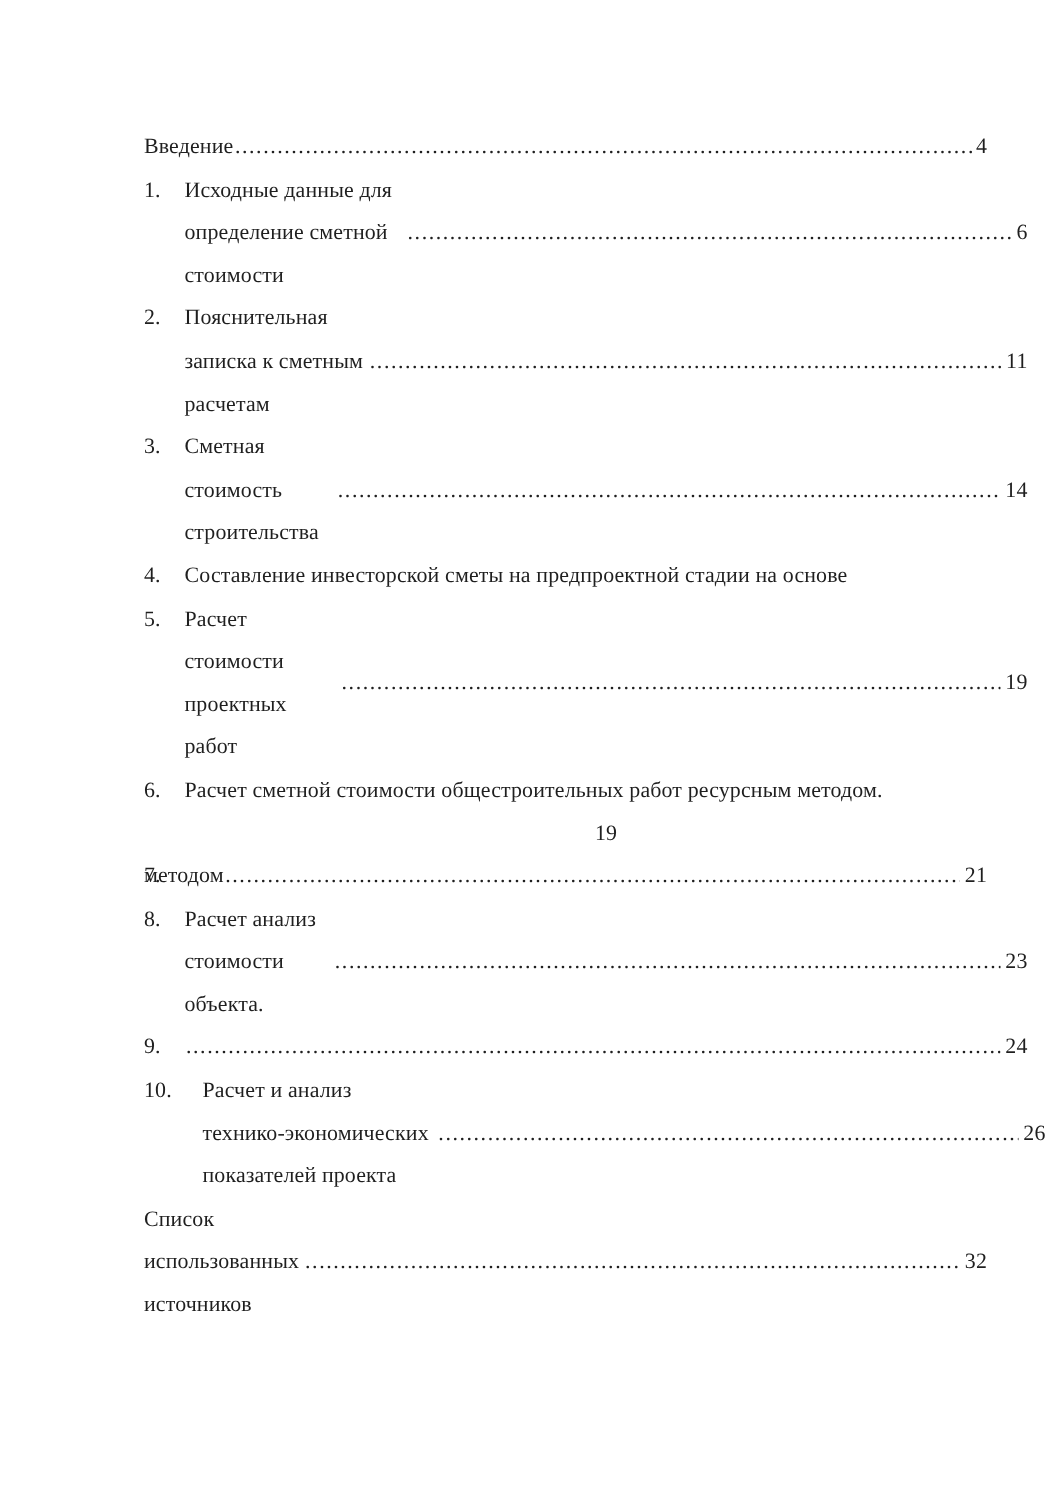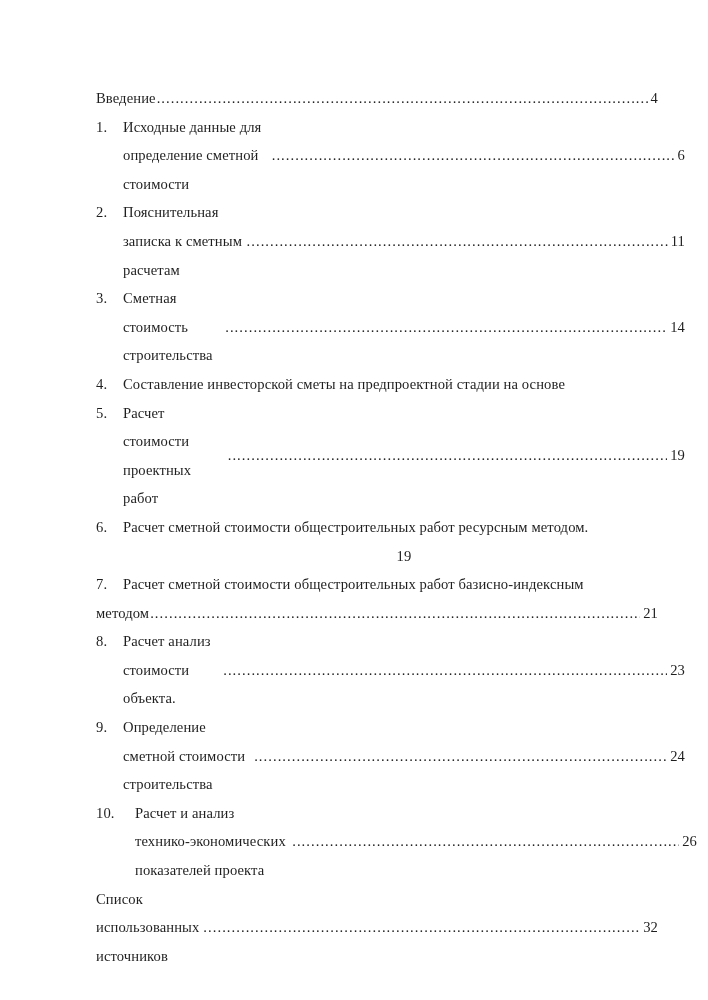--- a/index.html
+++ b/index.html
@@ -176,21 +176,20 @@
       <div class="toc-entry numbered">
         <div class="entry-line">
           <span class="num">6.</span>
           <span class="wrap-first">Расчет сметной стоимости общестроительных работ ресурсным методом.</span>
           <span class="orphan-page">19</span>
         </div>
       </div>
       <div class="toc-entry numbered">
         <div class="entry-line">
           <span class="num">7.</span>
-          <span class="wrap-first">Расчет сметной стоимости общестроительных работ базисно-индексным</span>
           <span class="wrap-second">
             <div class="row">
               <span class="title">методом </span>
               <span class="leader"></span>
               <span class="pageno">21</span>
             </div>
           </span>
         </div>
       </div>
       <div class="toc-entry numbered">
@@ -200,21 +199,20 @@
             <span class="title">Расчет анализ стоимости объекта.</span>
             <span class="leader"></span>
             <span class="pageno">23</span>
           </div>
         </div>
       </div>
       <div class="toc-entry numbered">
         <div class="entry-line">
           <span class="num">9.</span>
           <div class="row">
-            <span class="title">Определение сметной стоимости строительства</span>
             <span class="leader"></span>
             <span class="pageno">24</span>
           </div>
         </div>
       </div>
       <div class="toc-entry numbered wide">
         <div class="entry-line">
           <span class="num">10.</span>
           <div class="row">
             <span class="title">Расчет и анализ технико-экономических показателей проекта</span>

